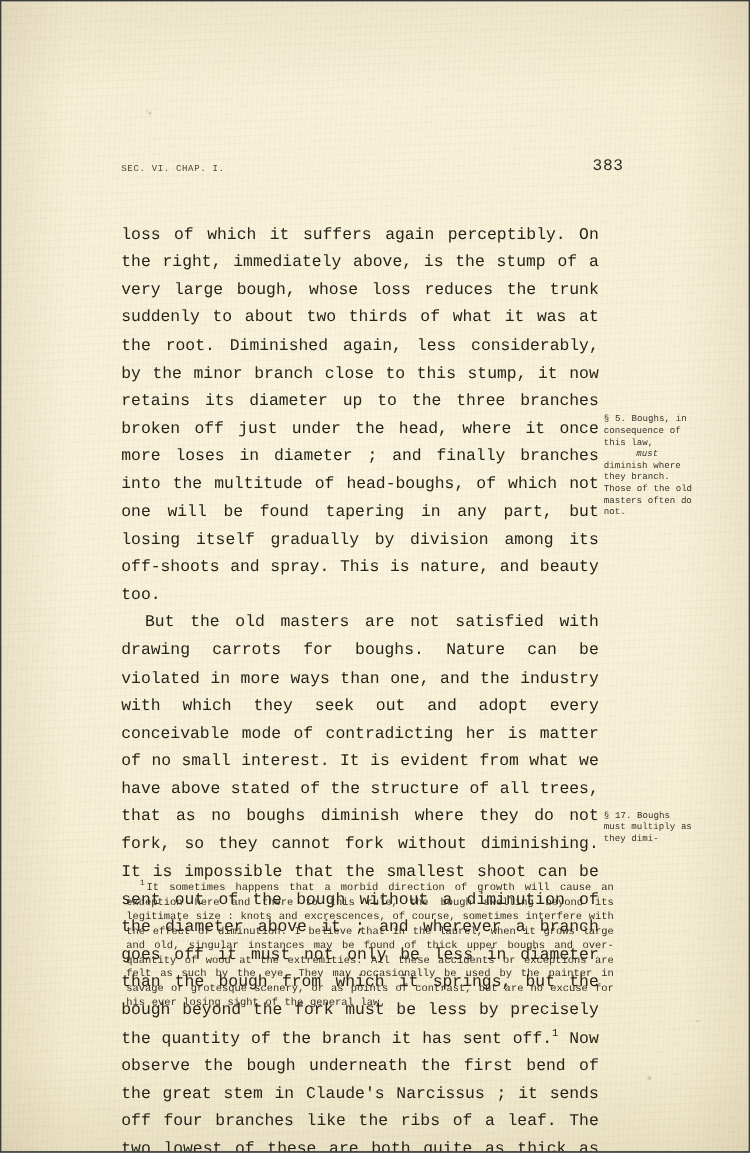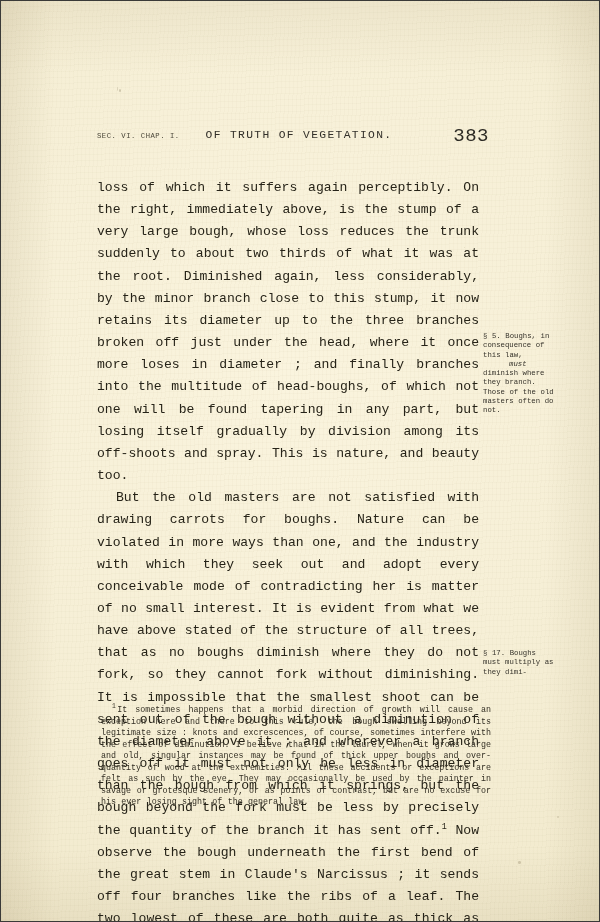--- a/index.html
+++ b/index.html
@@ -75,23 +75,23 @@
     right: 0;
     top: 0;
     text-align: center;
     font-size: 11.3px;
     letter-spacing: 1.35px;
     color: #33302a;
     white-space: nowrap;
   }
   .runhead-page {
     position: absolute;
-    right: 12px;
+    right: 2px;
     top: -4px;
-    font-size: 19px;
+    font-size: 13px;
     letter-spacing: 0.5px;
     color: #2c2a24;
   }
 
   
   .body-col {
     position: absolute;
     left: 96px;
     top: 152px;
     width: 382px;
@@ -165,21 +165,20 @@
   }
 </style>
 </head>
 <body>
 
 <div class="page">
   <div class="content">
 
     <div class="runhead">
       <div class="runhead-left">SEC. VI. CHAP. I.</div>
-      <div class="runhead-center">OF TRUTH OF VEGETATION.</div>
       <div class="runhead-page">383</div>
     </div>
 
     <div class="body-col">
 
       <p class="para">
         <span>loss of which it suffers again perceptibly.  On the right, immediately above, is the stump of a very large bough, whose loss reduces the trunk suddenly to about two thirds of what it was at the root. Diminished again, less considerably, by the minor branch close to this stump, it now retains its diameter up to the three branches broken off just under the head, where it once more loses in diameter ; and finally branches into the multitude of head-boughs, of which not one will be found tapering in any part, but losing itself gradually by division among its off-shoots and spray.   This is nature, and beauty too.</span>
       </p>
 
       <p class="para indent">

